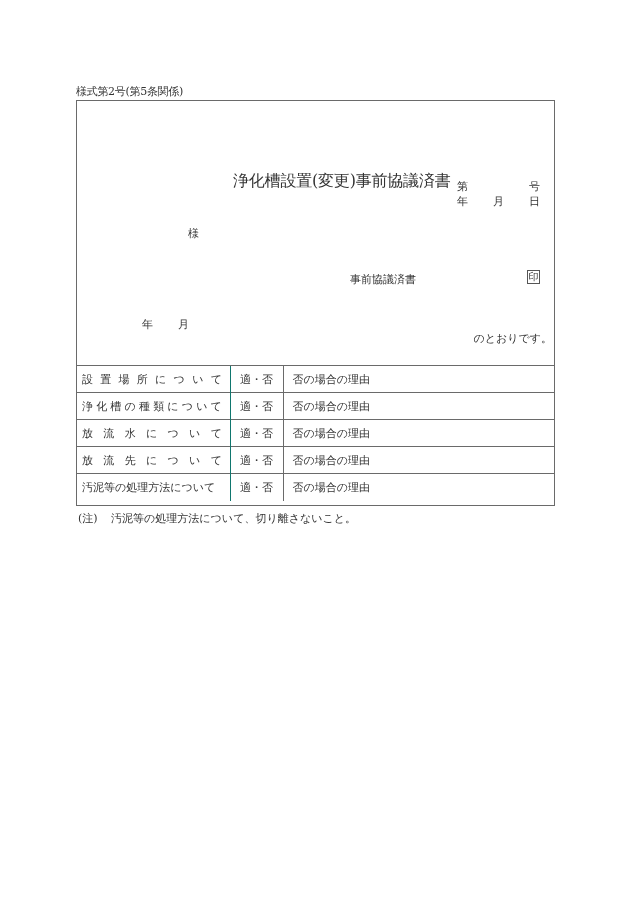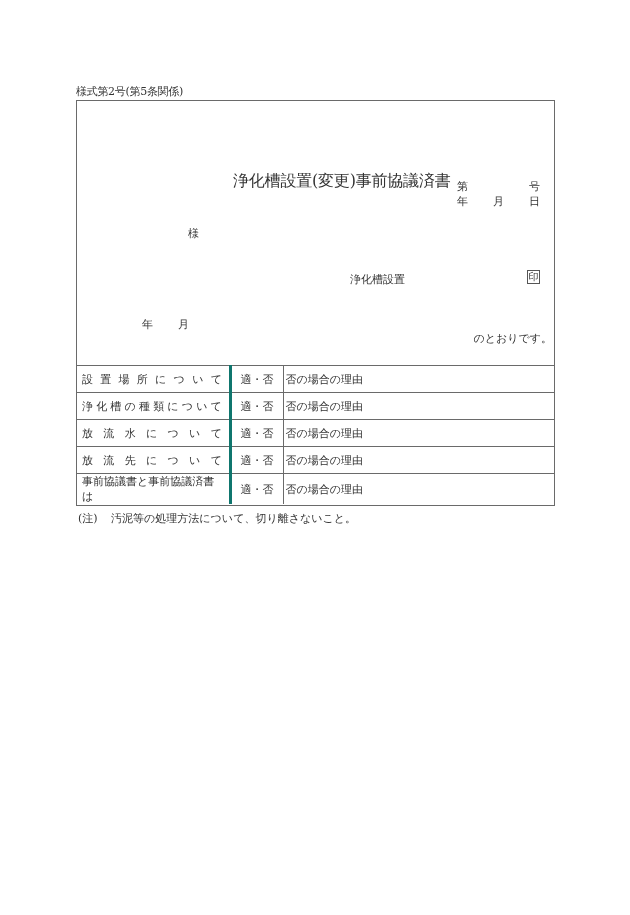--- a/index.html
+++ b/index.html
@@ -98,26 +98,26 @@
       padding: 0;
       box-sizing: border-box;
       vertical-align: middle;
     }
     .check-table td.c1 {
       width: 154px;
       padding-left: 6px;
     }
     .check-table td.c2 {
       width: 53px;
-      border-left: 3px solid #0f766e;
+      border-left: 1px solid #0f766e;
       text-align: center;
     }
     .check-table td.c3 {
       border-left: 1px solid #6a6a6a;
-      padding-left: 2px;
+      padding-left: 9px;
     }
     .item-label {
       display: flex;
       justify-content: space-between;
       width: 140px;
     }
     .item-label.tight { justify-content: flex-start; }
     .note {
       position: absolute;
       left: 78px;
@@ -140,21 +140,21 @@
   <span style="left:72px">号</span>
 </div>
 <div class="date-row">
   <span style="left:0">年</span>
   <span style="left:36px">月</span>
   <span style="left:72px">日</span>
 </div>
 
 <div class="addressee">様</div>
 
-<div class="issuer">浄化槽設置</div>
+<div class="issuer">事前協議済書</div>
 <div class="seal">印</div>
 
 <div class="body-text">
   <div class="body-line1">
     <span style="left:60px">年</span>
     <span style="left:96px">月</span>
   </div>
   <div class="body-line2">のとおりです。</div>
 </div>
 
@@ -219,21 +219,21 @@
             <span>つ</span>
             <span>い</span>
             <span>て</span>
         </div>
       </td>
       <td class="c2">適・否</td>
       <td class="c3">否の場合の理由</td>
     </tr>
     <tr>
       <td class="c1">
-        <div class="item-label tight">事前協議書と事前協議済書は</div>
+        <div class="item-label tight">汚泥等の処理方法について</div>
       </td>
       <td class="c2">適・否</td>
       <td class="c3">否の場合の理由</td>
     </tr>
   </tbody>
 </table>
 
 <div class="note">
   <span class="prefix">(注)</span>
   <span>汚泥等の処理方法について、切り離さないこと。</span>

